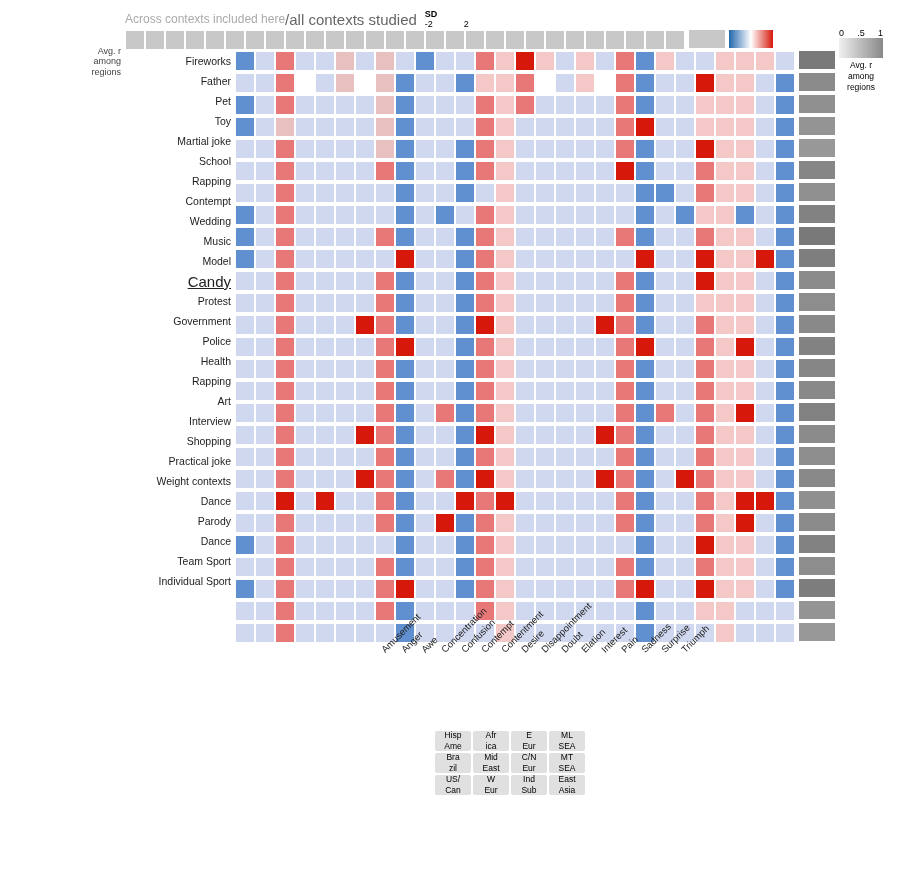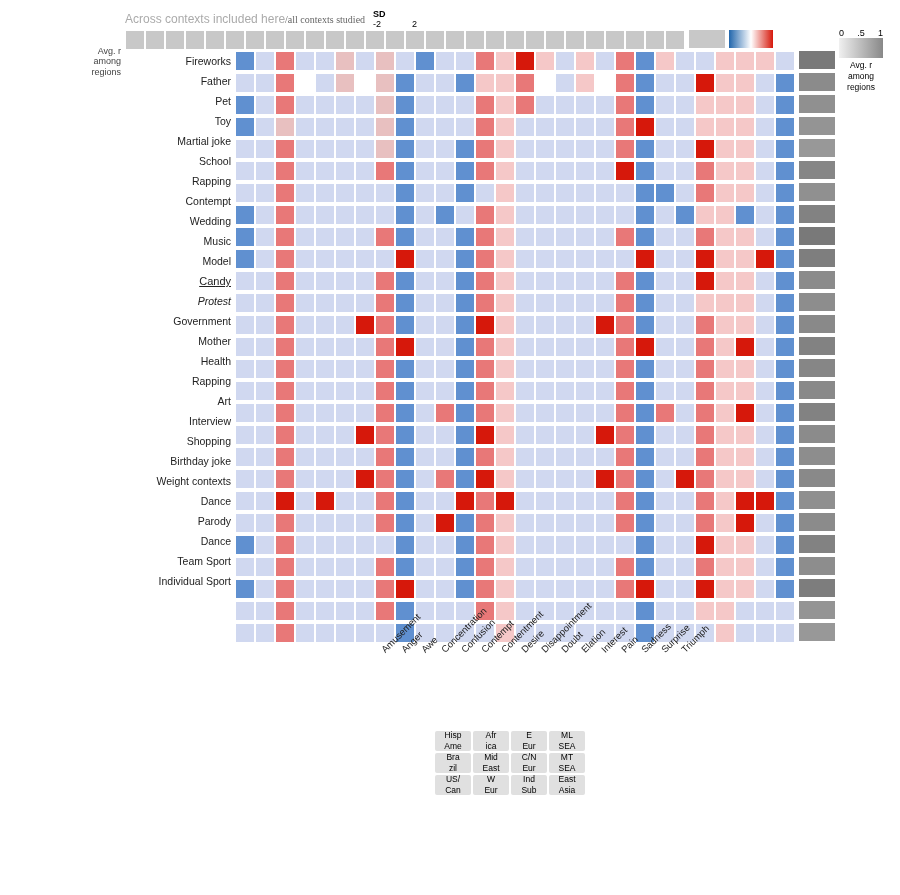--- a/index.html
+++ b/index.html
@@ -32,21 +32,21 @@
         <div style="font-size:9px; color:#444; text-align:right; line-height:1.2;">
           Avg. r<br>among<br>regions
         </div>
       </div>
     </div>
 
     <div style="display:flex; flex-direction:column;">
 
       <div style="display:flex; flex-direction:row; align-items:center; height:18px; margin-bottom:2px;">
         <span style="font-size:12px; color:#aaa;">Across contexts included here</span>
-        <span style="font-size:10px; color:#666;font-family:Liberation Serif, serif;">/all contexts studied</span>
+        <span style="font-size:15px; color:#666;">/all contexts studied</span>
 
         <div style="margin-left:8px; display:flex; flex-direction:column; align-items:center;">
           <div style="display:flex; flex-direction:row; justify-content:space-between; width:44px; font-size:9px;">
             <span style="font-weight:bold;">SD</span>
           </div>
           <div style="display:flex; flex-direction:row; justify-content:space-between; width:44px; font-size:9px;">
             <span>-2</span>
             <span>2</span>
           </div>
         </div>
@@ -95,30 +95,30 @@
               <div style="height: 20px; display: flex; align-items: center; justify-content: flex-end; font-size: 10.5px; color: rgb(34, 34, 34);">Father</div>
               <div style="height: 20px; display: flex; align-items: center; justify-content: flex-end; font-size: 10.5px; color: rgb(34, 34, 34);">Pet</div>
               <div style="height: 20px; display: flex; align-items: center; justify-content: flex-end; font-size: 10.5px; color: rgb(34, 34, 34);">Toy</div>
               <div style="height: 20px; display: flex; align-items: center; justify-content: flex-end; font-size: 10.5px; color: rgb(34, 34, 34);">Martial joke</div>
               <div style="height: 20px; display: flex; align-items: center; justify-content: flex-end; font-size: 10.5px; color: rgb(34, 34, 34);">School</div>
               <div style="height: 20px; display: flex; align-items: center; justify-content: flex-end; font-size: 10.5px; color: rgb(34, 34, 34);">Rapping</div>
               <div style="height: 20px; display: flex; align-items: center; justify-content: flex-end; font-size: 10.5px; color: rgb(34, 34, 34);">Contempt</div>
               <div style="height: 20px; display: flex; align-items: center; justify-content: flex-end; font-size: 10.5px; color: rgb(34, 34, 34);">Wedding</div>
               <div style="height: 20px; display: flex; align-items: center; justify-content: flex-end; font-size: 10.5px; color: rgb(34, 34, 34);">Music</div>
               <div style="height: 20px; display: flex; align-items: center; justify-content: flex-end; font-size: 10.5px; color: rgb(34, 34, 34);">Model</div>
-              <div style="height: 20px; display: flex; align-items: center; justify-content: flex-end; font-size: 11px; color: rgb(34, 34, 34); text-decoration: underline;">Candy</div>
-              <div style="height: 20px; display: flex; align-items: center; justify-content: flex-end; font-size: 10.5px; color: rgb(34, 34, 34); font-style: italic;">Protest</div>
+              <div style="height: 20px; display: flex; align-items: center; justify-content: flex-end; font-size: 15px; color: rgb(34, 34, 34); text-decoration: underline;">Candy</div>
+              <div style="height: 20px; display: flex; align-items: center; justify-content: flex-end; font-size: 10.5px; color: rgb(34, 34, 34);">Protest</div>
               <div style="height: 20px; display: flex; align-items: center; justify-content: flex-end; font-size: 10.5px; color: rgb(34, 34, 34);">Government</div>
-              <div style="height: 20px; display: flex; align-items: center; justify-content: flex-end; font-size: 10.5px; color: rgb(34, 34, 34);">Mother</div>
+              <div style="height: 20px; display: flex; align-items: center; justify-content: flex-end; font-size: 10.5px; color: rgb(34, 34, 34);">Police</div>
               <div style="height: 20px; display: flex; align-items: center; justify-content: flex-end; font-size: 10.5px; color: rgb(34, 34, 34);">Health</div>
               <div style="height: 20px; display: flex; align-items: center; justify-content: flex-end; font-size: 10.5px; color: rgb(34, 34, 34);">Rapping</div>
               <div style="height: 20px; display: flex; align-items: center; justify-content: flex-end; font-size: 10.5px; color: rgb(34, 34, 34);">Art</div>
               <div style="height: 20px; display: flex; align-items: center; justify-content: flex-end; font-size: 10.5px; color: rgb(34, 34, 34);">Interview</div>
               <div style="height: 20px; display: flex; align-items: center; justify-content: flex-end; font-size: 10.5px; color: rgb(34, 34, 34);">Shopping</div>
-              <div style="height: 20px; display: flex; align-items: center; justify-content: flex-end; font-size: 10.5px; color: rgb(34, 34, 34);">Birthday joke</div>
+              <div style="height: 20px; display: flex; align-items: center; justify-content: flex-end; font-size: 10.5px; color: rgb(34, 34, 34);">Practical joke</div>
               <div style="height: 20px; display: flex; align-items: center; justify-content: flex-end; font-size: 10.5px; color: rgb(34, 34, 34);">Weight contexts</div>
               <div style="height: 20px; display: flex; align-items: center; justify-content: flex-end; font-size: 10.5px; color: rgb(34, 34, 34);">Dance</div>
               <div style="height: 20px; display: flex; align-items: center; justify-content: flex-end; font-size: 10.5px; color: rgb(34, 34, 34);">Parody</div>
               <div style="height: 20px; display: flex; align-items: center; justify-content: flex-end; font-size: 10.5px; color: rgb(34, 34, 34);">Dance</div>
               <div style="height: 20px; display: flex; align-items: center; justify-content: flex-end; font-size: 10.5px; color: rgb(34, 34, 34);">Team Sport</div>
               <div style="height: 20px; display: flex; align-items: center; justify-content: flex-end; font-size: 10.5px; color: rgb(34, 34, 34);">Individual Sport</div>
             </div>
             <div style="display: flex; flex-direction: column;">
               <div style="display: flex; flex-direction: row; margin-bottom: 2px;">
                 <div style="width: 18px; height: 18px; background-color: rgb(96, 144, 208); margin: 1px; flex-shrink: 0;"></div>

